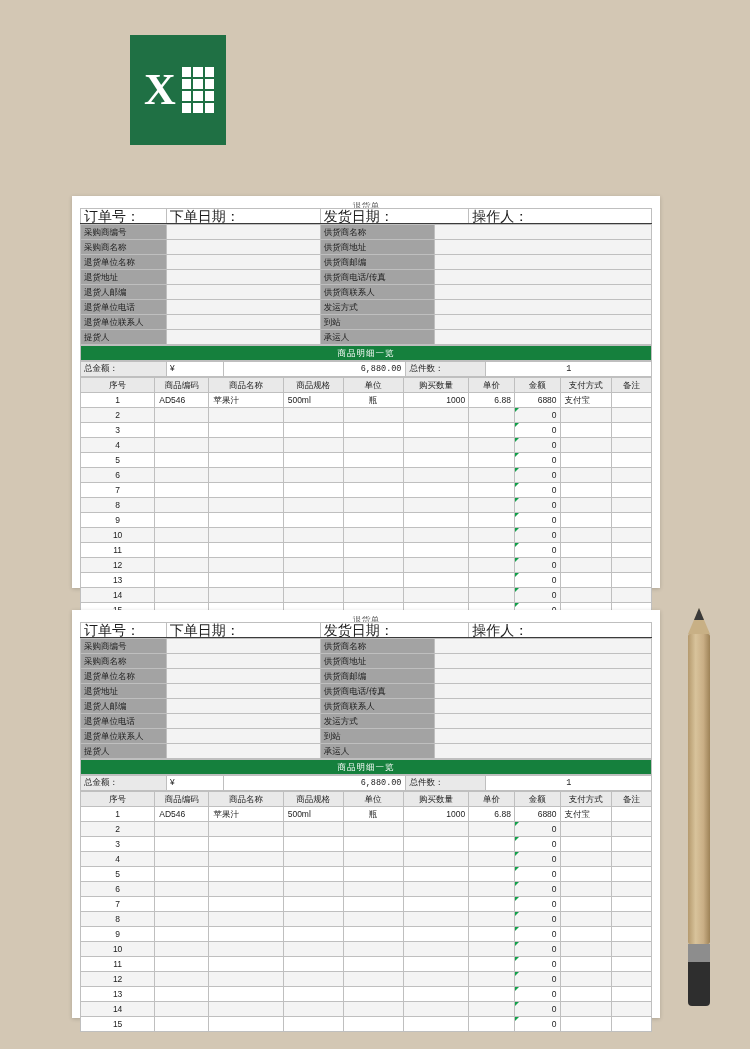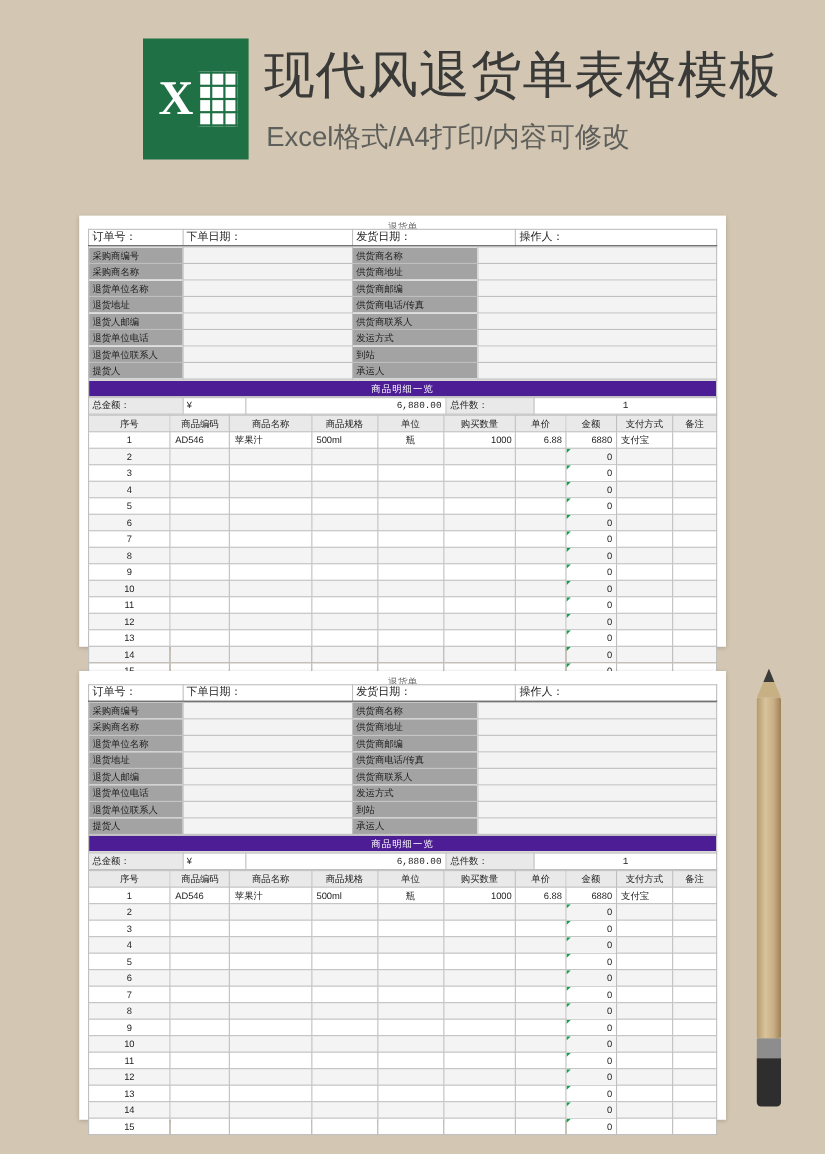--- a/index.html
+++ b/index.html
@@ -135,25 +135,25 @@
     border: 1px solid #bfbfbf;
     padding: 1px 3px;
     height: 14px;
     line-height: 12px;
     font-weight: normal;
     overflow: hidden;
     white-space: nowrap;
   }
   .lbl { background: #a3a3a3; }
   .val { background: #f3f3f3; }
-  .topbar td { border: none; background: #ffffff; font-size: 10px; padding-bottom: 3px; }
+  .topbar td { border: none; background: #ffffff; font-size: 14px; padding-bottom: 3px; }
   .topbar td.bl { border-bottom: 1px solid #3b3b3b; }
 
   .black-band td {
-    background: #4c1d95;
+    background: #15803d;
     color: #ffffff;
     text-align: center;
     font-weight: bold;
     letter-spacing: 1px;
     border: 1px solid #2e2e2e;
     height: 15px;
   }
   .sumrow td { background: #ffffff; height: 15px; font-family: Liberation Mono, monospace; }
   .sumrow .sumlbl { background: #e9e9e9; }
   .sumrow .sumval { text-align: right; padding-right: 4px; }
@@ -202,22 +202,20 @@
         <div style="left:0;top:24px;width:36px;height:2px;"></div>
         <div style="left:0;top:36px;width:36px;height:2px;"></div>
         <div style="left:0;top:48px;width:36px;height:2px;"></div>
         <div style="left:0;top:0;width:2px;height:50px;"></div>
         <div style="left:11px;top:0;width:2px;height:50px;"></div>
         <div style="left:23px;top:0;width:2px;height:50px;"></div>
         <div style="left:34px;top:0;width:2px;height:50px;"></div>
       </div>
     </div>
   </div>
-  <div class="title-main">现代风退货单表格模板</div>
-  <div class="title-sub">Excel格式/A4打印/内容可修改</div>
 </div>
 
 <div class="pencil">
   <div class="body"></div>
   <div class="tip"></div>
   <div class="lead"></div>
   <div class="ferrule"></div>
   <div class="eraser"></div>
 </div>
 

